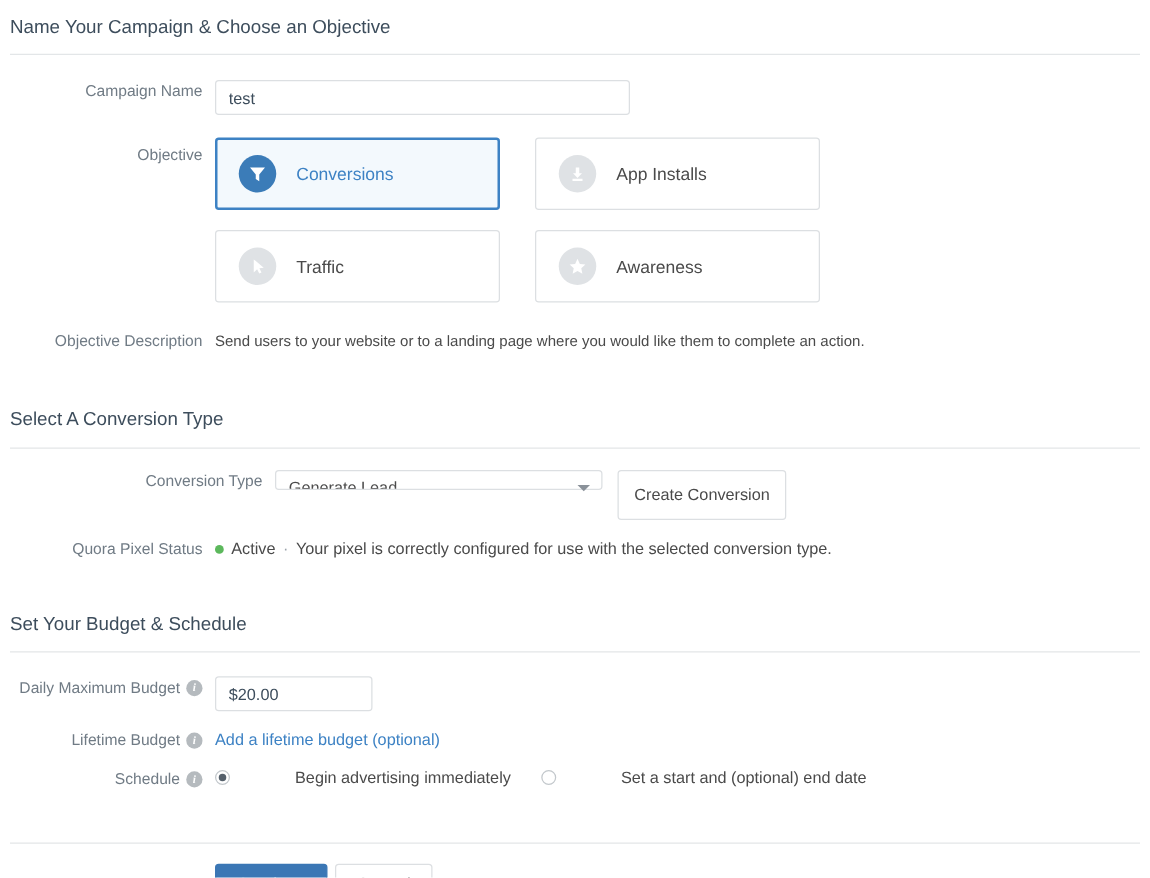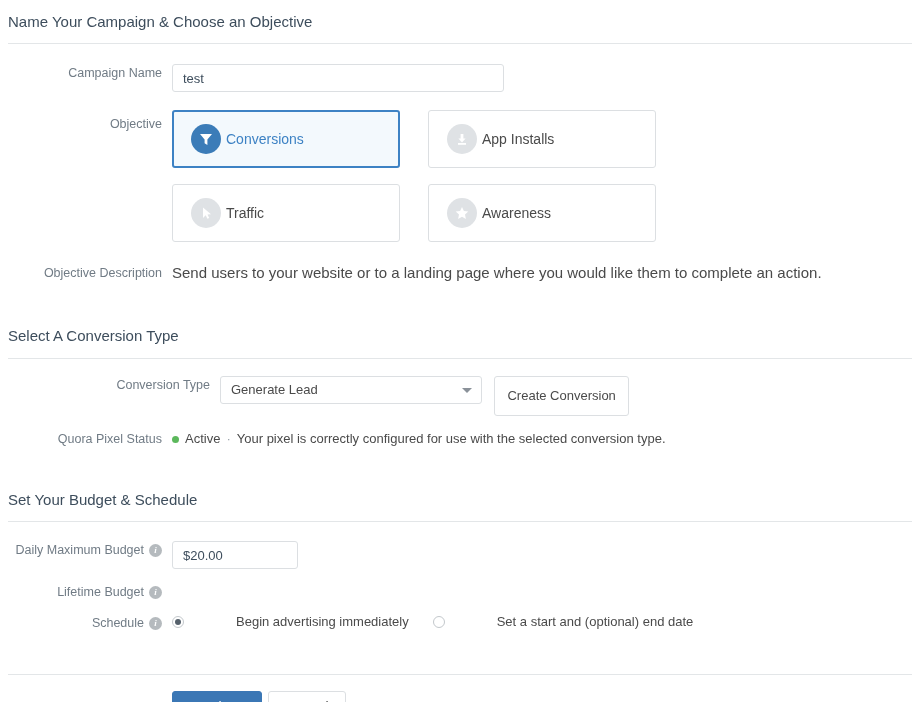--- a/index.html
+++ b/index.html
@@ -103,21 +103,21 @@
   .obj-card {
     box-sizing: border-box;
     width: 228px;
     height: 58px;
     border: 1px solid #dcdfe2;
     border-radius: 3px;
     background: #ffffff;
     display: flex;
     align-items: center;
     padding-left: 18px;
-    gap: 5px;
+    gap: 16px;
     cursor: pointer;
   }
   .obj-card.selected {
     border: 2px solid #3d82c4;
     background: #f3f9fd;
     padding-left: 17px;
   }
   .obj-label {
     font-size: 14px;
     color: #4a4a4a;
@@ -135,35 +135,35 @@
     justify-content: center;
     flex: 0 0 auto;
   }
   .obj-card.selected .obj-icon {
     background: #3b7cb8;
   }
   .obj-icon svg { display: block; }
 
   
   .desc-text {
-    font-size: 15px;
+    font-size: 12px;
     color: #4a4a4a;
     line-height: 18px;
   }
 
   
   .select-wrap {
     position: relative;
     display: inline-block;
     vertical-align: top;
   }
   .select-box {
     box-sizing: border-box;
     width: 262px;
-    height: 28px;
+    height: 16px;
     border: 1px solid #dcdfe2;
     border-radius: 3px;
     background: #ffffff;
     font-size: 13px;
     color: #4a4a4a;
     line-height: 26px;
     padding: 0 28px 0 10px;
     cursor: pointer;
     white-space: nowrap;
     overflow: hidden;
@@ -384,20 +384,23 @@
       <div class="field">
         <input id="daily-budget-input" class="text-input" type="text" value="$20.00" style="">
       </div>
     </div>
 
     <div class="row" style="margin-top:14px;">
       <div class="label">
         <span>Lifetime Budget</span>
         <span class="info-icon">i</span>
       </div>
+      <div class="field">
+        <a class="link">Add a lifetime budget (optional)</a>
+      </div>
     </div>
 
     <div class="row" style="margin-top:13px;">
       <div class="label">
         <span>Schedule</span>
         <span class="info-icon">i</span>
       </div>
       <div class="field">
         <div class="radio-group">
           <div class="radio-item">

